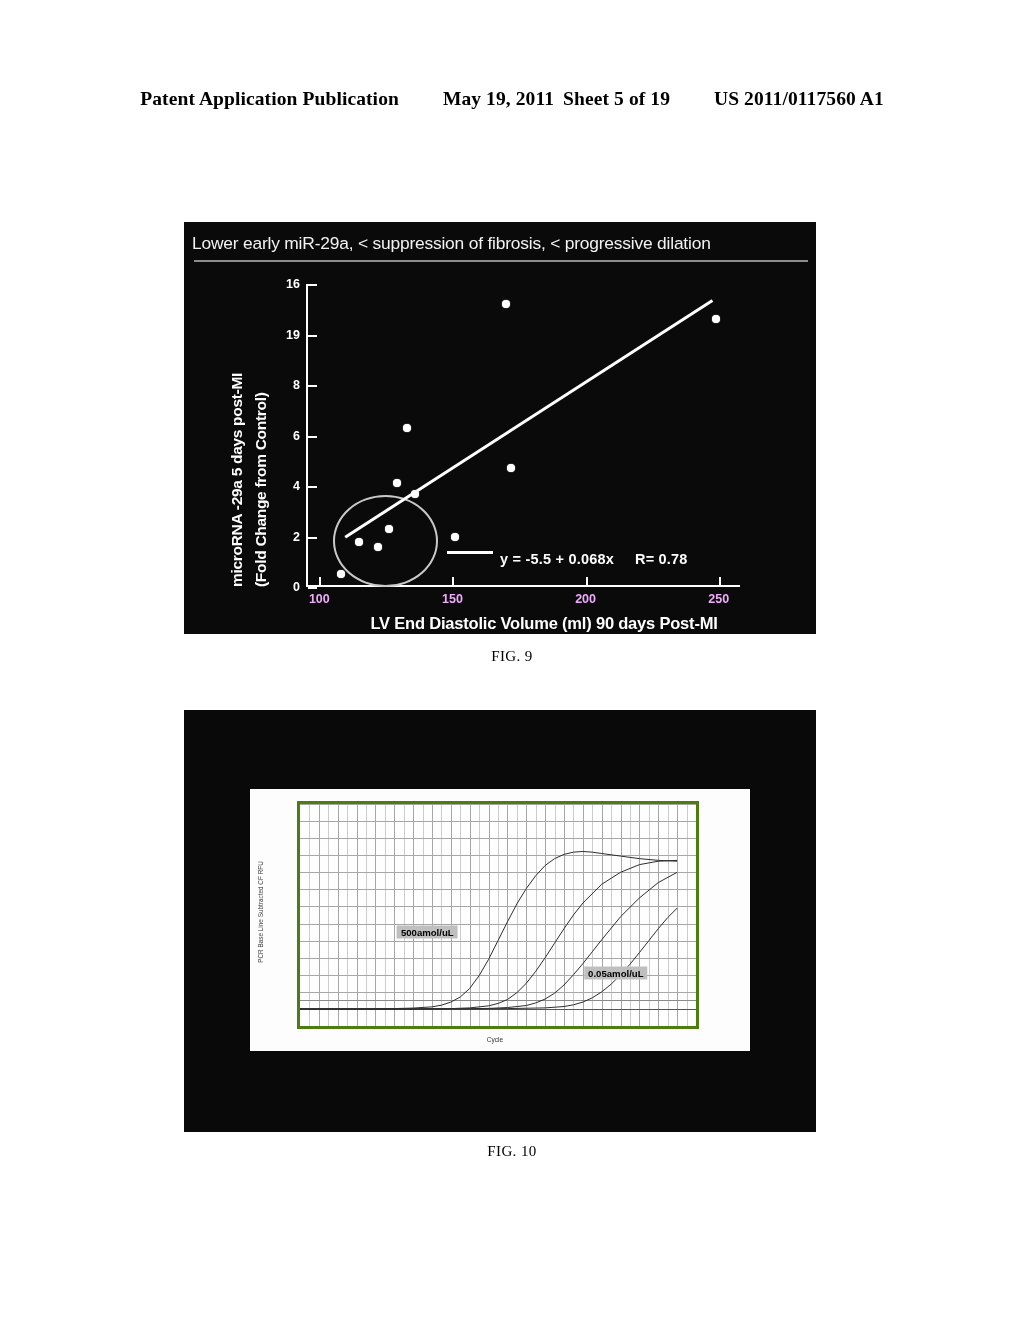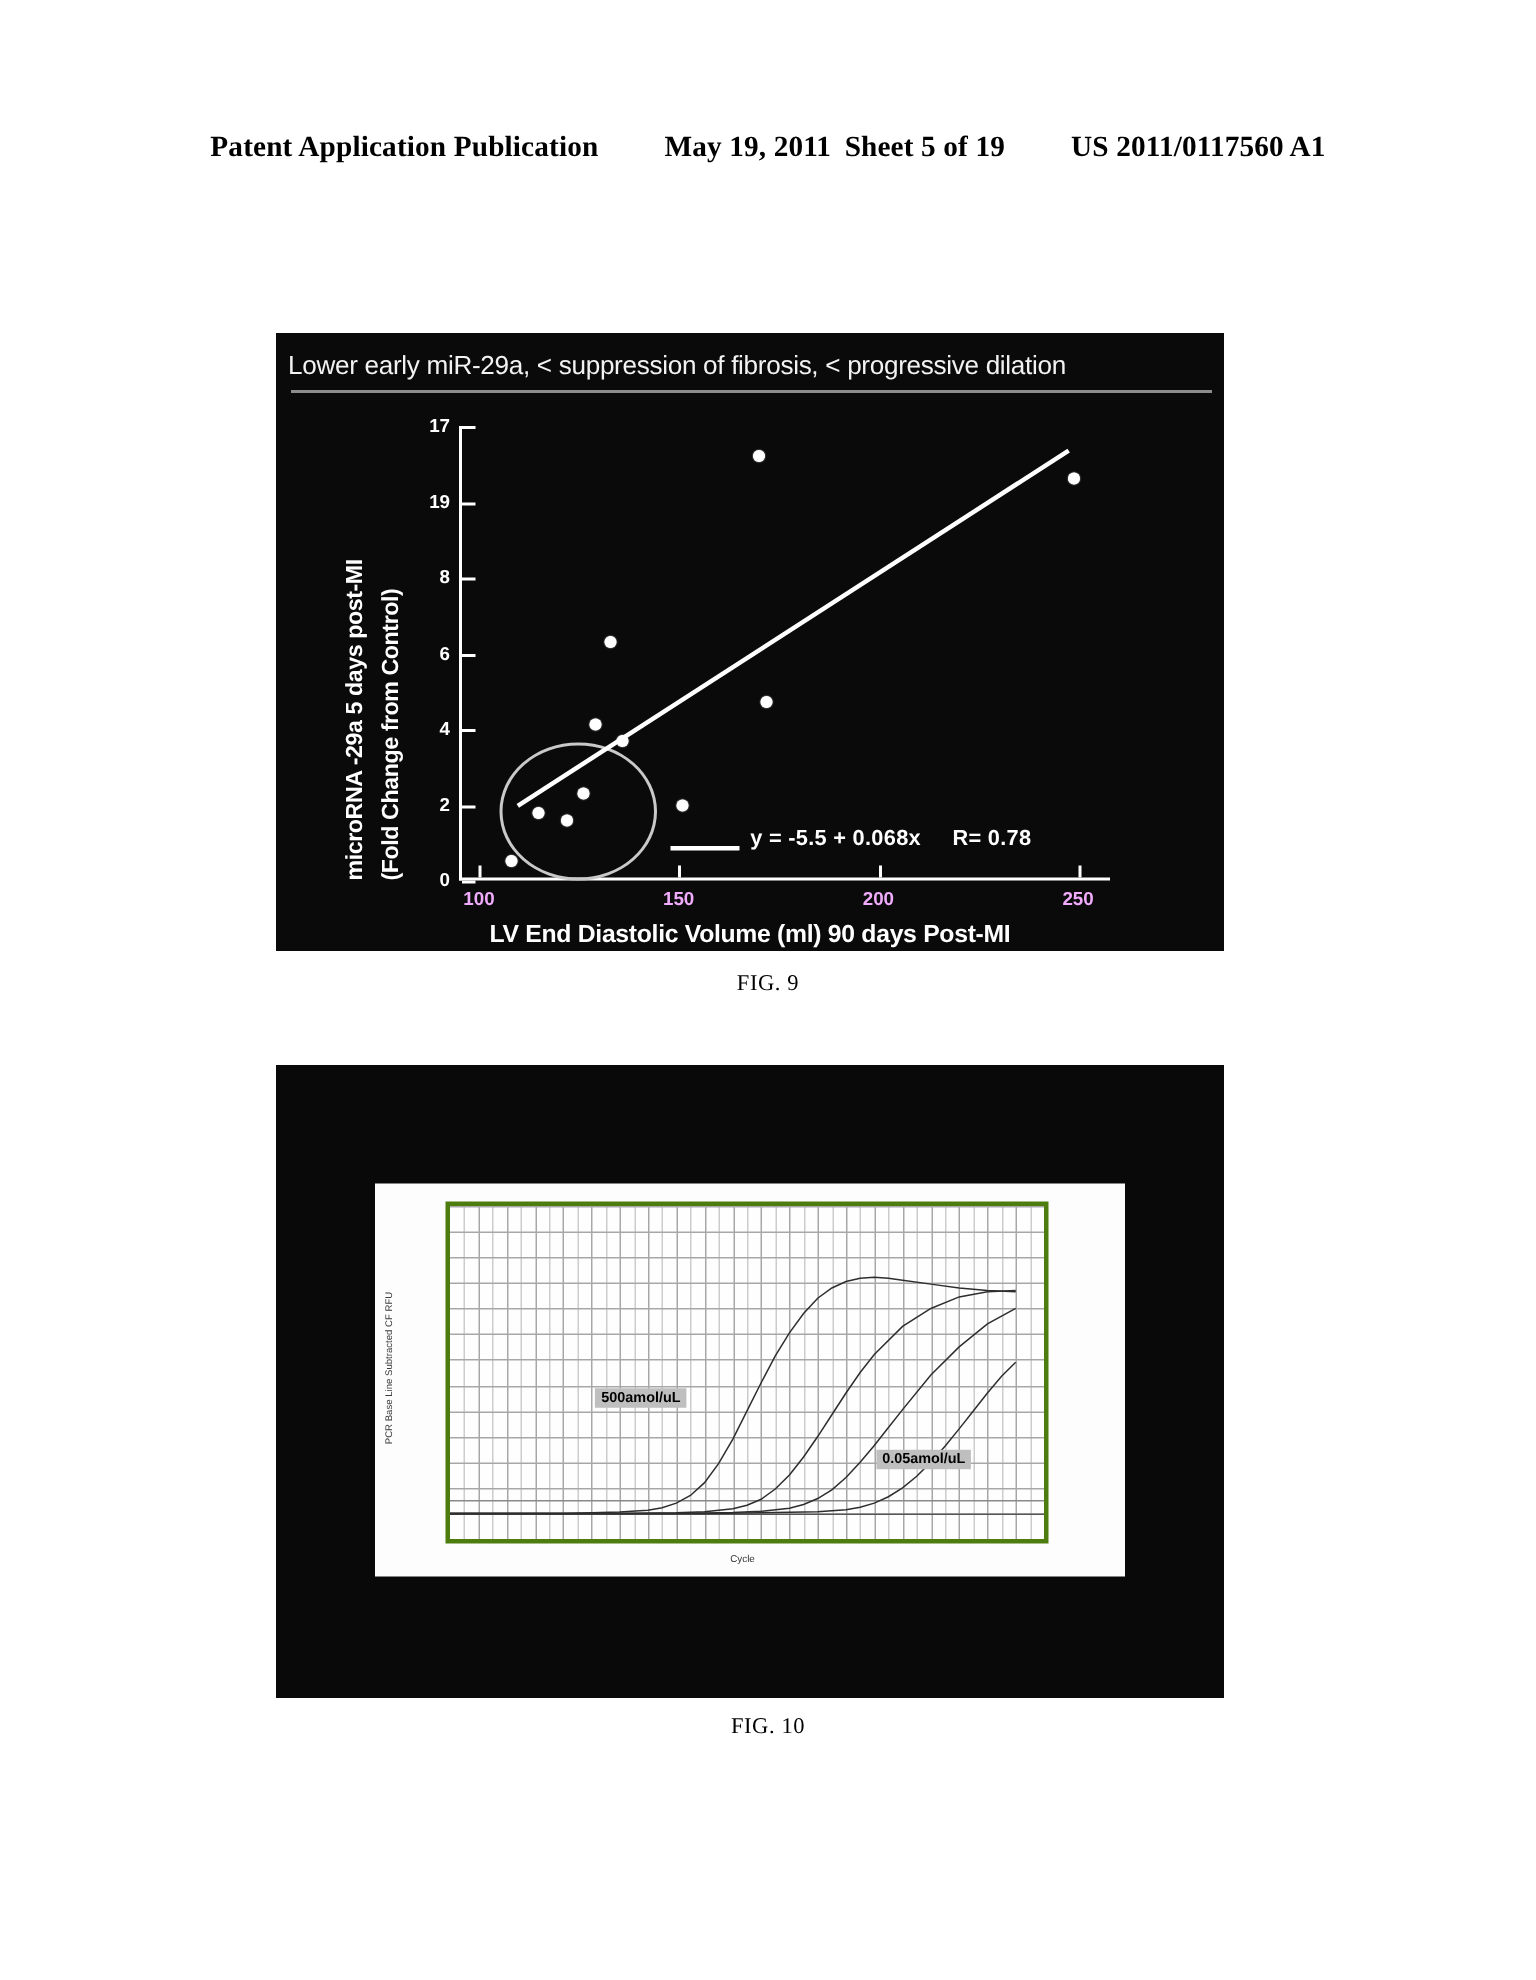--- a/index.html
+++ b/index.html
@@ -157,21 +157,21 @@
   }
   .f9-eq {
     position: absolute;
     color: #ffffff;
     font-family: "Liberation Sans", sans-serif;
     font-size: 14.5px;
     font-weight: bold;
     white-space: nowrap;
     letter-spacing: 0.2px;
     display: flex;
-    align-items: flex-end;
+    align-items: flex-start;
     gap: 7px;
   }
   .f9-eq .eq-swatch {
     display: inline-block;
     width: 46px;
     height: 3px;
     background: #ffffff;
   }
   .f9-eq .eq-r { margin-left: 14px; }
   .f9-xlabel {
@@ -179,20 +179,21 @@
     left: 0;
     top: 392px;
     width: 632px;
     text-align: center;
     color: #ffffff;
     font-family: "Liberation Sans", sans-serif;
     font-size: 16.5px;
     font-weight: bold;
     letter-spacing: -0.2px;
     white-space: nowrap;
+    padding-left: 44px;
   }
 
   
   .fig10 {
     position: absolute;
     left: 184px;
     top: 710px;
     width: 632px;
     height: 422px;
     background: #090909;
@@ -357,21 +358,21 @@
         <div class="f9-ytick-wrap" style="top: 101px;">
           <div class="f9-ytick" style="top: 0px;"></div>
           <div class="f9-ytick-label">8</div>
         </div>
         <div class="f9-ytick-wrap" style="top: 50.5px;">
           <div class="f9-ytick" style="top: 0px;"></div>
           <div class="f9-ytick-label">19</div>
         </div>
         <div class="f9-ytick-wrap" style="top: 0px;">
           <div class="f9-ytick" style="top: 0px;"></div>
-          <div class="f9-ytick-label">17</div>
+          <div class="f9-ytick-label">16</div>
         </div>
       </div>
     <div id="f9-xticks">
         <div class="f9-xtick-wrap" style="left: 13.3129px;">
           <div class="f9-xtick"></div>
           <div class="f9-xtick-label">100</div>
         </div>
         <div class="f9-xtick-wrap" style="left: 146.442px;">
           <div class="f9-xtick"></div>
           <div class="f9-xtick-label">150</div>

